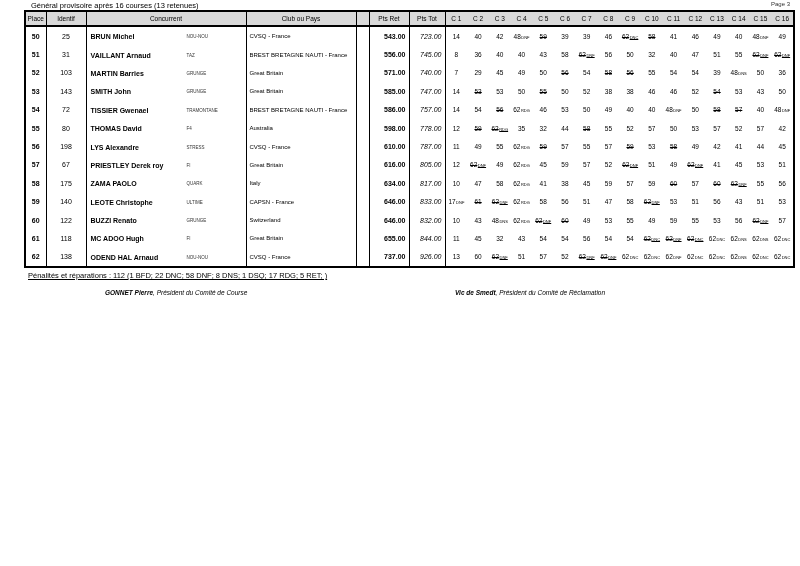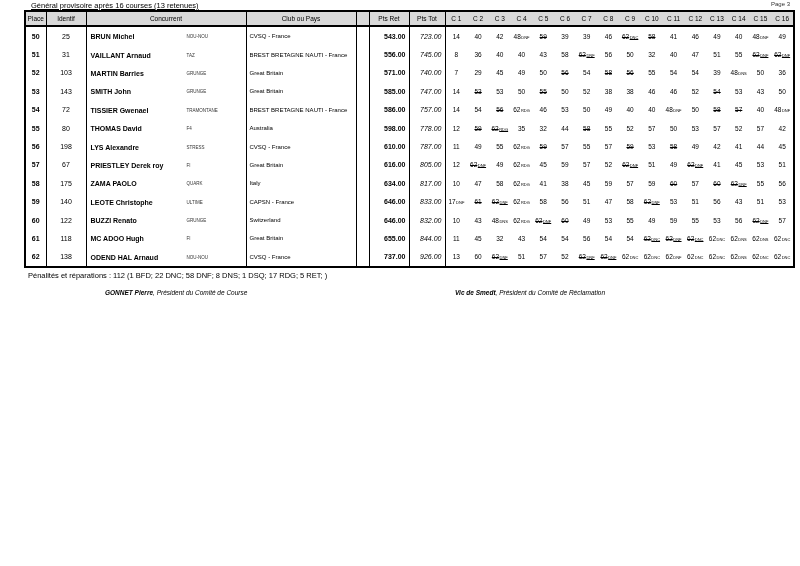--- a/index.html
+++ b/index.html
@@ -3,21 +3,21 @@
 <meta charset="utf-8">
 <style>
   html,body{margin:0;padding:0;}
   body{
     width:800px;height:566px;background:#ffffff;color:#000;
     font-family:"Liberation Sans","DejaVu Sans",sans-serif;
     position:relative;overflow:hidden;
   }
   .title{
     position:absolute;left:31px;top:1px;font-size:7.5px;
-    text-decoration:underline;white-space:nowrap;
+    white-space:nowrap;
   }
   .pagenum{position:absolute;right:10px;top:1px;font-size:6px;color:#333;}
 
   table.results{
     position:absolute;left:24px;top:10px;width:769px;
     border-collapse:collapse;table-layout:fixed;
     border:2px solid #000;
   }
   thead th{
     background:#d9d9d9;border:1.5px solid #000;border-bottom:2.5px solid #000;
@@ -41,21 +41,21 @@
   td.races{padding:0;}
   .race-grid{
     display:grid;grid-template-columns:repeat(16,1fr);
     align-items:center;justify-items:center;width:100%;
   }
   .race-grid .rh{font-size:6.5px;}
   .score{font-size:6.5px;white-space:nowrap;}
   .score .code{font-size:4px;margin-left:0.5px;}
   .score.strike{text-decoration:line-through;}
 
-  .penalties{position:absolute;left:28px;top:271px;font-size:7.5px;white-space:nowrap;}
+  .penalties{position:absolute;left:28px;top:271px;font-size:7.5px;white-space:nowrap;text-decoration:underline;}
   .sig{position:absolute;top:289px;font-size:6.5px;font-style:italic;white-space:nowrap;}
   .sig .sig-name{font-weight:bold;}
   .sig-left{left:105px;}
   .sig-right{left:455px;}
 </style>
 </head>
 <body>
 
 <div class="title">Général provisoire après 16 courses (13 retenues)</div>
 <div class="pagenum">Page 3</div>

